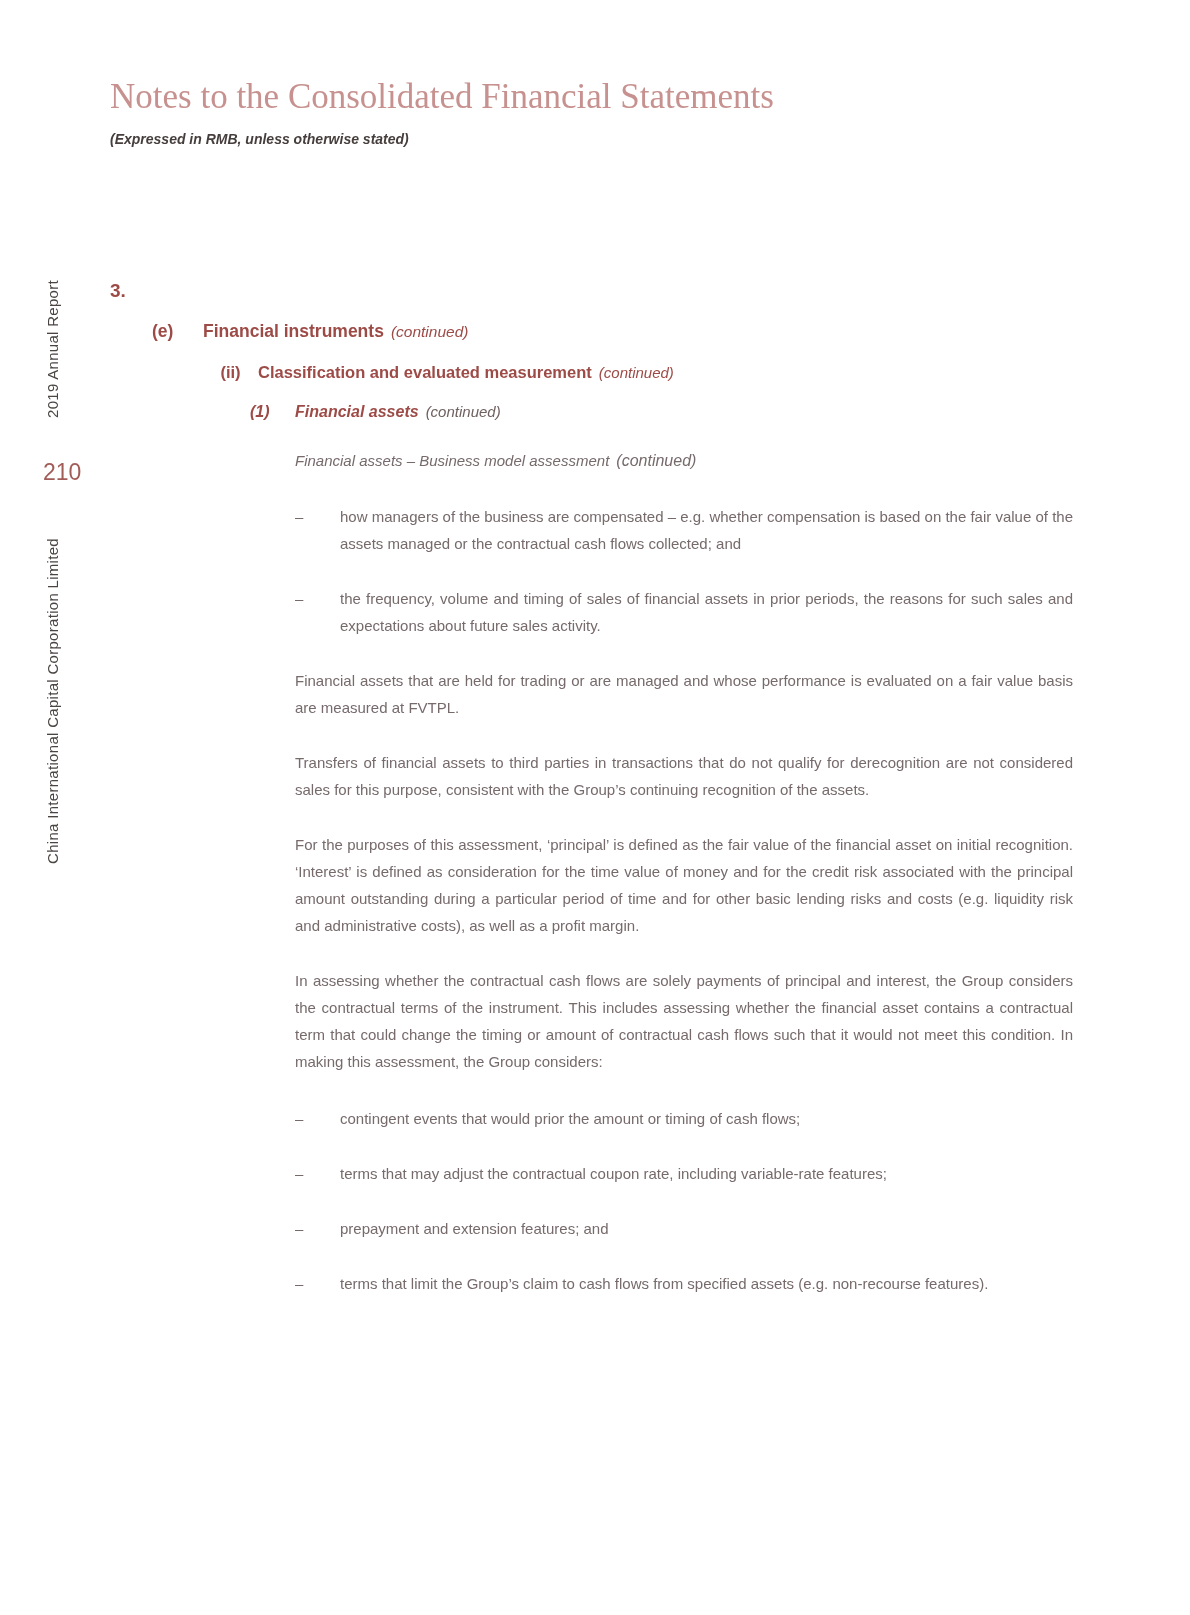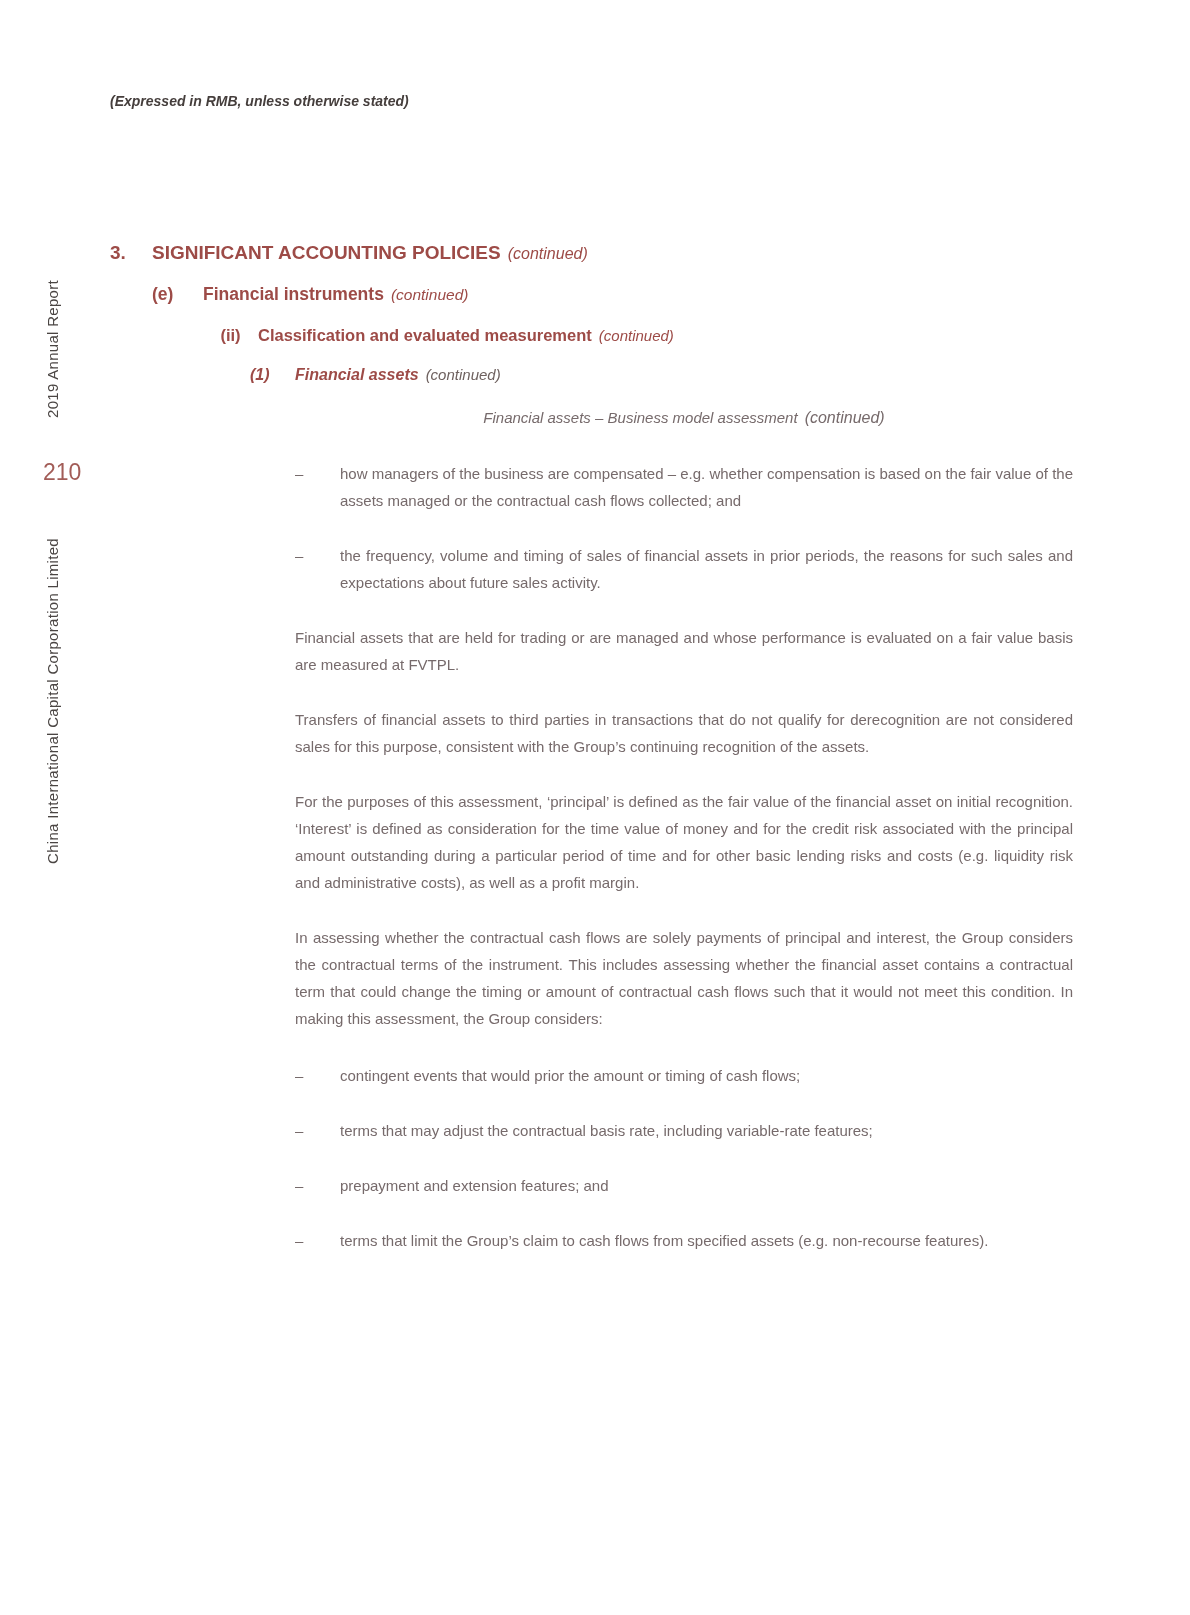--- a/index.html
+++ b/index.html
@@ -77,24 +77,23 @@
 
   
   .body-block {
     margin-left: 185px;
     width: 778px;
     color: #766a6b;
     font-size: 15px;
     line-height: 27px;
   }
   .subhead {
-    margin-top: 19px;
+    margin-top: 25px;
     font-style: italic;
     line-height: 24px;
-    text-align: center;
   }
   .subhead .cont { font-size: 16px; }
   .para {
     margin-top: 28px;
     text-align: justify;
   }
   .bullets { margin-top: 30px; }
   .bullet { display: flex; margin-bottom: 28px; }
   .bullet:last-child { margin-bottom: 0; }
   .bullet .dash { width: 45px; flex-shrink: 0; }
@@ -104,25 +103,25 @@
 <body>
 
 <div class="page">
 
   <div class="vtext vtext-report">2019 Annual Report</div>
   <div class="pagenum">210</div>
   <div class="vtext vtext-company">China International Capital Corporation Limited</div>
 
   <div class="main">
 
+    <h1 class="doc-title">Notes to the Consolidated Financial Statements</h1>
     <div class="doc-subtitle">(Expressed in RMB, unless otherwise stated)</div>
 
     <div class="h h-l1">
       <span class="num">3.</span>
-      <span class="txt"><span>SIGNIFICANT ACCOUNTING POLICIES</span><span class="cont">(continued)</span></span>
     </div>
 
     <div class="h h-l2">
       <span class="num">(e)</span>
       <span class="txt"><span>Financial instruments</span><span class="cont">(continued)</span></span>
     </div>
 
     <div class="h h-l3">
       <span class="num">(ii)</span>
       <span class="txt"><span>Classification and evaluated measurement</span><span class="cont">(continued)</span></span>
@@ -157,21 +156,21 @@
 
       <p class="para">In assessing whether the contractual cash flows are solely payments of principal and interest, the Group considers the contractual terms of the instrument. This includes assessing whether the financial asset contains a contractual term that could change the timing or amount of contractual cash flows such that it would not meet this condition. In making this assessment, the Group considers:</p>
 
       <div class="bullets">
         <div class="bullet">
           <span class="dash">–</span>
           <span class="btext">contingent events that would prior the amount or timing of cash flows;</span>
         </div>
         <div class="bullet">
           <span class="dash">–</span>
-          <span class="btext">terms that may adjust the contractual basis rate, including variable-rate features;</span>
+          <span class="btext">terms that may adjust the contractual coupon rate, including variable-rate features;</span>
         </div>
         <div class="bullet">
           <span class="dash">–</span>
           <span class="btext">prepayment and extension features; and</span>
         </div>
         <div class="bullet">
           <span class="dash">–</span>
           <span class="btext">terms that limit the Group’s claim to cash flows from specified assets (e.g. non-recourse features).</span>
         </div>
       </div>

